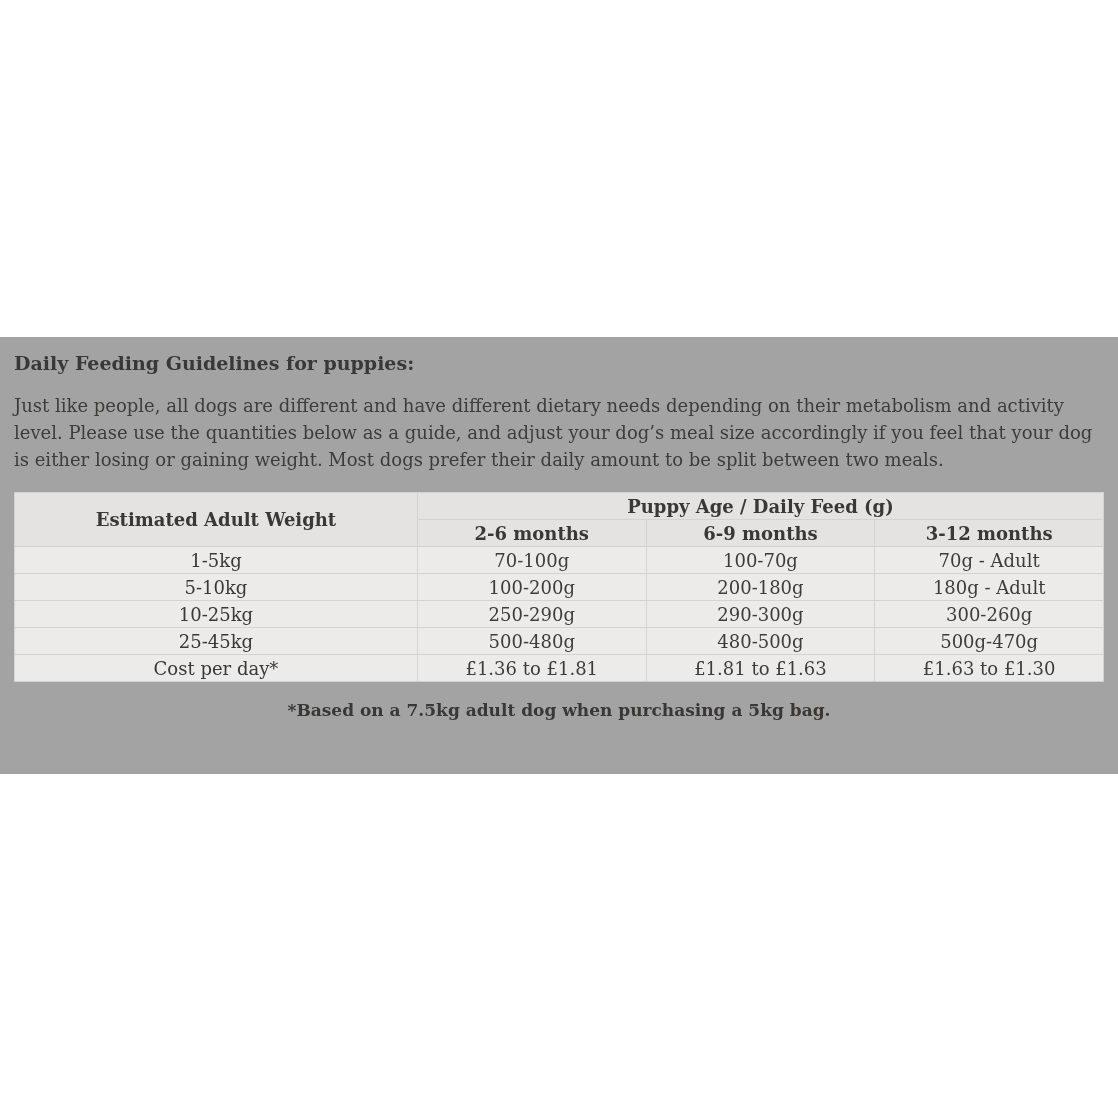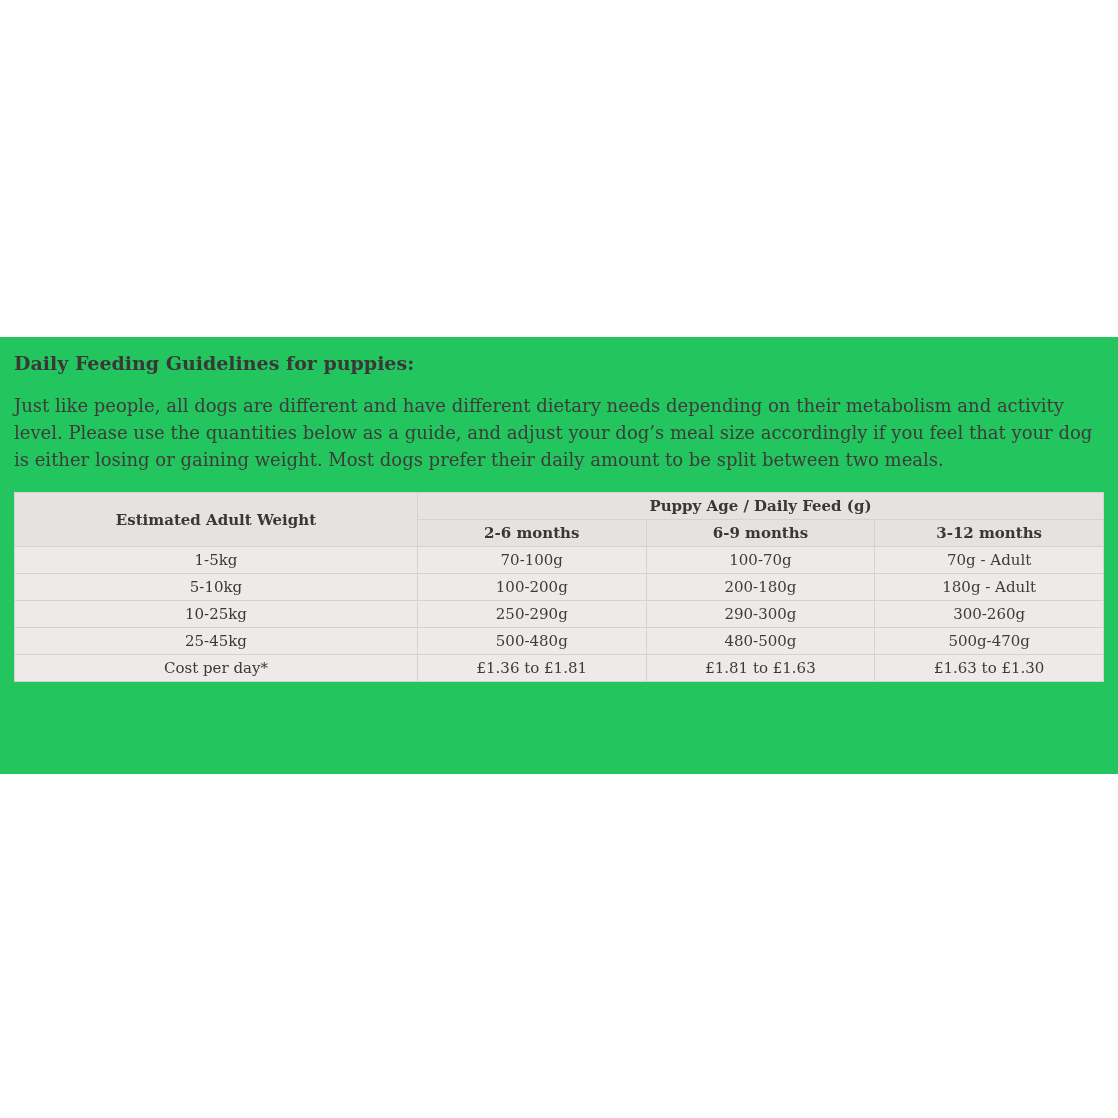--- a/index.html
+++ b/index.html
@@ -16,42 +16,42 @@
     color: #3e3c3b;
     overflow: hidden;
   }
   .panel {
     position: absolute;
     top: 337px;
     left: 0;
     width: 1118px;
     height: 437px;
     box-sizing: border-box;
-    background: #22c55e;
+    background: #a3a3a3;
     padding: 13px 14px 0 14px;
   }
   .panel h2 {
     margin: 0;
     font-size: 19px;
     line-height: 27px;
     font-weight: bold;
     color: #3a3837;
   }
   .panel p.body-text {
     margin: 15px 0 0 0;
     font-size: 18px;
     line-height: 27px;
   }
   table.feed-table {
     margin-top: 19px;
     width: 1090px;
     table-layout: fixed;
     border-collapse: collapse;
     border: 1px solid #c9c7c5;
-    font-size: 15px;
+    font-size: 18px;
   }
   table.feed-table col.c-weight { width: 37%; }
   table.feed-table col.c-age    { width: 21%; }
   table.feed-table th,
   table.feed-table td {
     border: 1px solid #d5d3d1;
     text-align: center;
     vertical-align: middle;
     padding: 2px 4px;
     height: 22px;
@@ -135,15 +135,16 @@
         </tr>
         <tr>
           <th>Cost per day*</th>
           <td>£1.36 to £1.81</td>
           <td>£1.81 to £1.63</td>
           <td>£1.63 to £1.30</td>
         </tr>
       </tbody>
     </table>
 
+    <p class="footnote">*Based on a 7.5kg adult dog when purchasing a 5kg bag.</p>
 
   </section>
 </div>
 
 </body></html>

